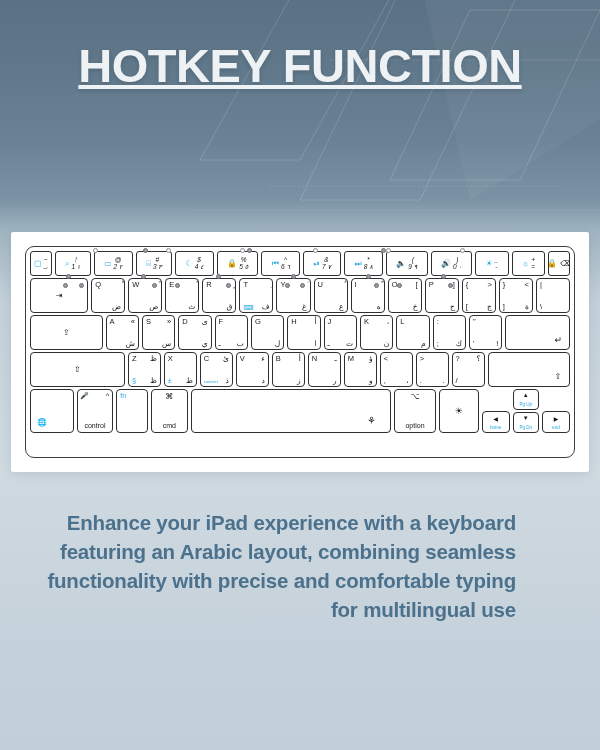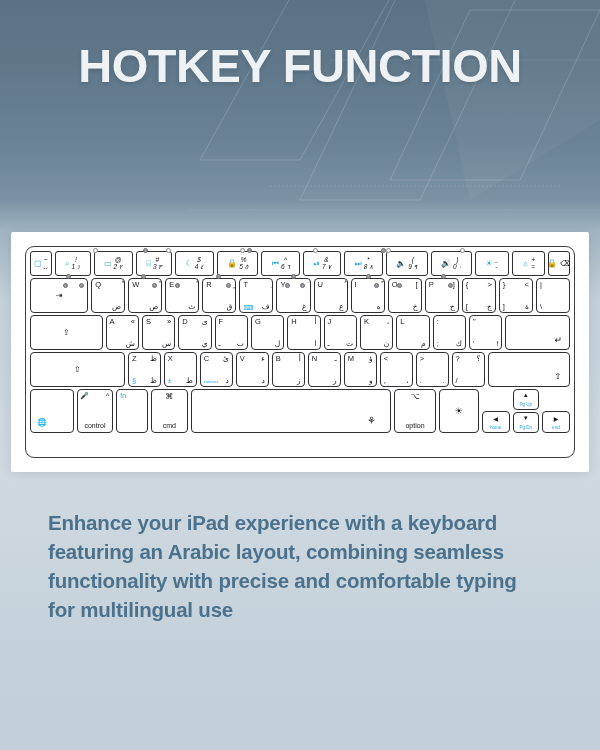--- a/index.html
+++ b/index.html
@@ -56,20 +56,21 @@
     padding-top: 42px;
   }
   .title-line {
     font-size: 47px;
     font-weight: bold;
     letter-spacing: -0.5px;
     color: #eef2f5;
     line-height: 1.03;
     text-shadow: 0 2px 4px rgba(30,50,65,0.22);
     white-space: nowrap;
+    text-decoration: underline;
   }
   .title-line.sub { font-size: 46px; margin-top: 4px; }
 
   
   .kb-panel {
     position: absolute;
     left: 11px;
     top: 232px;
     width: 578px;
     height: 240px;
@@ -143,24 +144,24 @@
   .tiny { font-size: 4.2px; color: #29a9e0; letter-spacing: -0.1px; }
 
   .lbl-bc { position: absolute; bottom: 3px; left: 0; right: 0; text-align: center; font-size: 7px; }
   .lbl-tc { position: absolute; top: 2px; left: 0; right: 0; text-align: center; font-size: 8px; }
   .arrow-lbl { position: absolute; bottom: 2px; left: 0; right: 0; text-align: center; font-size: 4.6px; color: #29a9e0; }
   .arrow-gl { position: absolute; top: 3px; left: 0; right: 0; text-align: center; font-size: 6px; }
 
   
   .caption {
     position: absolute;
-    left: 8px;
+    left: 0;
     top: 508px;
     width: 556px;
-    text-align: left;
+    text-align: right;
     color: #4b718c;
     font-size: 20.5px;
     font-weight: bold;
     line-height: 1.42;
     letter-spacing: -0.2px;
     padding: 0 40px;
   }
 </style>
 </head>
 <body>

